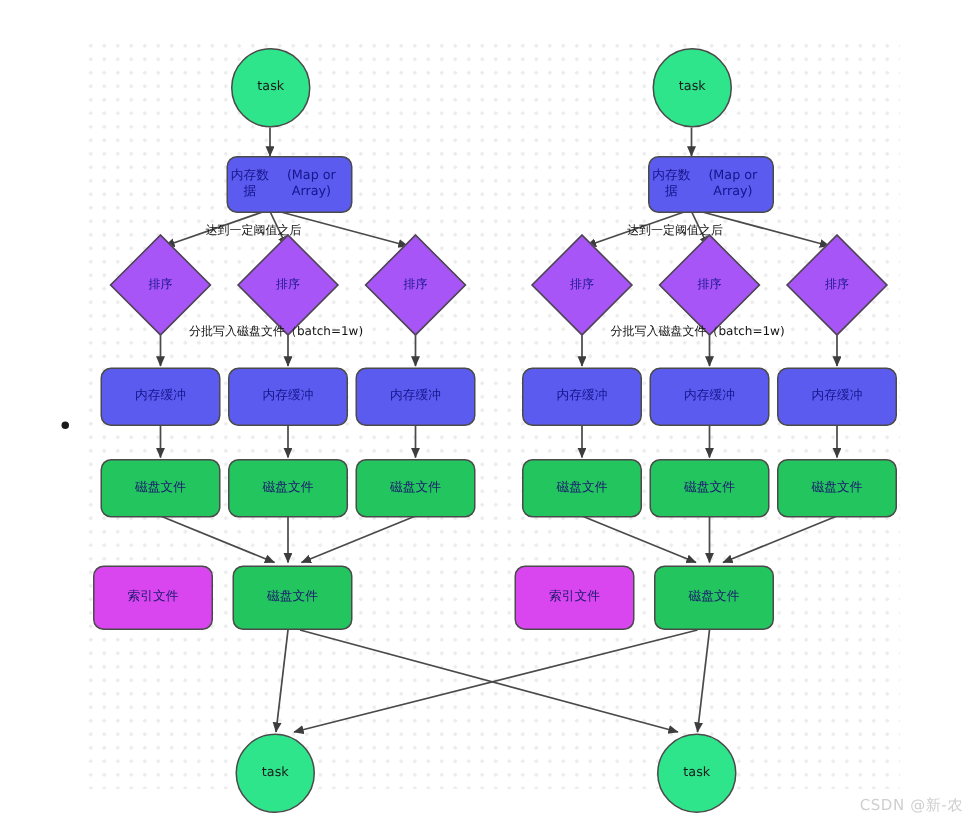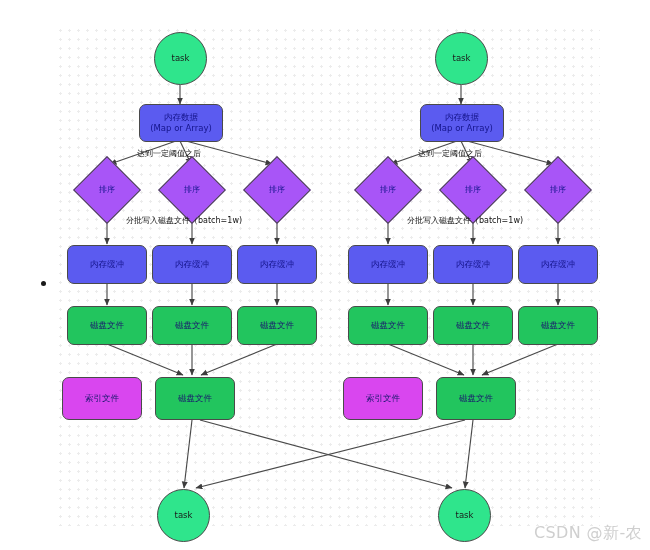--- a/index.html
+++ b/index.html
@@ -67,26 +67,26 @@
     background:transparent;
   }
   .bullet-dot{
     position:absolute;
     width:5px;height:5px;border-radius:50%;
     background:#1a1a1a;
   }
   .watermark{
     position:absolute;
     right:8px;bottom:6px;
-    font-size:16px;
+    font-size:10px;
     color:#cfcfcf;
     letter-spacing:.4px;
     white-space:nowrap;
   }
-  .lbl-two-line{flex-direction:column;}
+  .lbl-two-line{flex-direction:row;margin-left:12px;}
   .lbl-two-line span{display:block;}
 </style>
 </head>
 <body>
 
 <div id="canvas">
 
   <div class="grid-bg"></div>
 
   <svg class="edges" viewBox="0 0 650 550">

